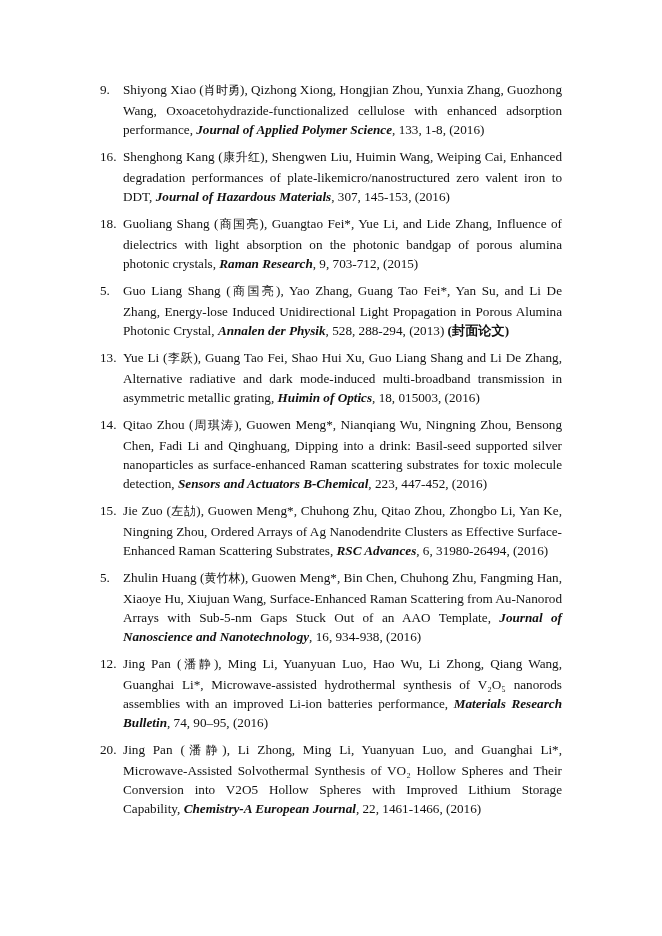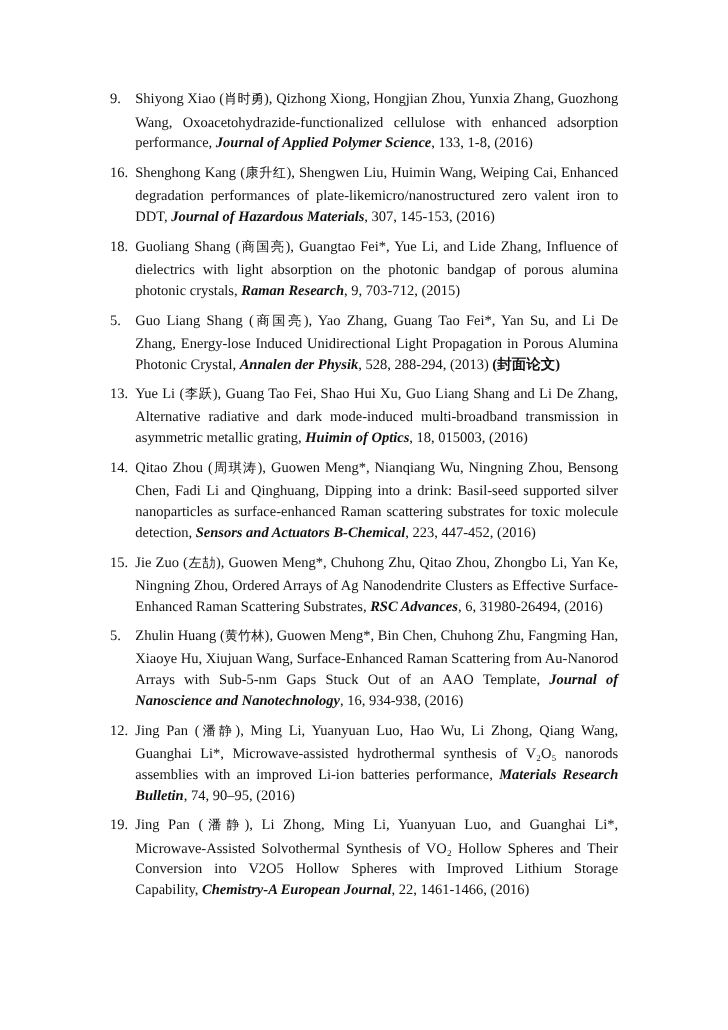--- a/index.html
+++ b/index.html
@@ -50,16 +50,16 @@
   </div>
   <div class="ref">
     <span class="num">5.</span>
     <div class="body"><span>Zhulin Huang (</span><span class="cn">黄竹林</span><span>), Guowen Meng*, Bin Chen, Chuhong Zhu, Fangming Han, Xiaoye Hu, Xiujuan Wang, Surface-Enhanced Raman Scattering from Au-Nanorod Arrays with Sub-5-nm Gaps Stuck Out of an AAO Template, </span><span class="journal">Journal of Nanoscience and Nanotechnology</span><span>, 16, 934-938, (2016)</span><span class="extra"></span></div>
   </div>
   <div class="ref">
     <span class="num">12.</span>
     <div class="body"><span>Jing Pan (</span><span class="cn">潘静</span><span>), Ming Li, Yuanyuan Luo, Hao Wu, Li Zhong, Qiang Wang, Guanghai Li*, Microwave-assisted hydrothermal synthesis of V₂O₅ nanorods assemblies with an improved Li-ion batteries performance, </span><span class="journal">Materials Research Bulletin</span><span>, 74, 90–95, (2016)</span><span class="extra"></span></div>
   </div>
   <div class="ref">
-    <span class="num">19.</span>
+    <span class="num">20.</span>
     <div class="body"><span>Jing Pan (</span><span class="cn">潘静</span><span>), Li Zhong, Ming Li, Yuanyuan Luo, and Guanghai Li*, Microwave-Assisted Solvothermal Synthesis of VO₂ Hollow Spheres and Their Conversion into V2O5 Hollow Spheres with Improved Lithium Storage Capability, </span><span class="journal">Chemistry-A European Journal</span><span>, 22, 1461-1466, (2016)</span><span class="extra"></span></div>
   </div>
 </div>
 
 </body></html>

